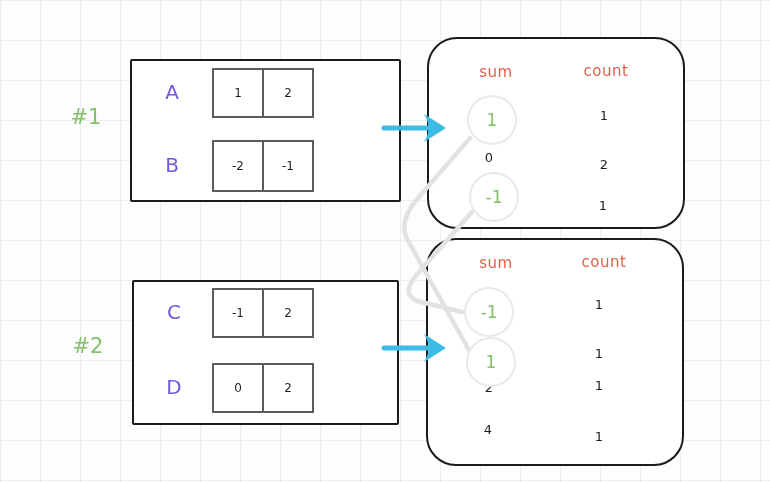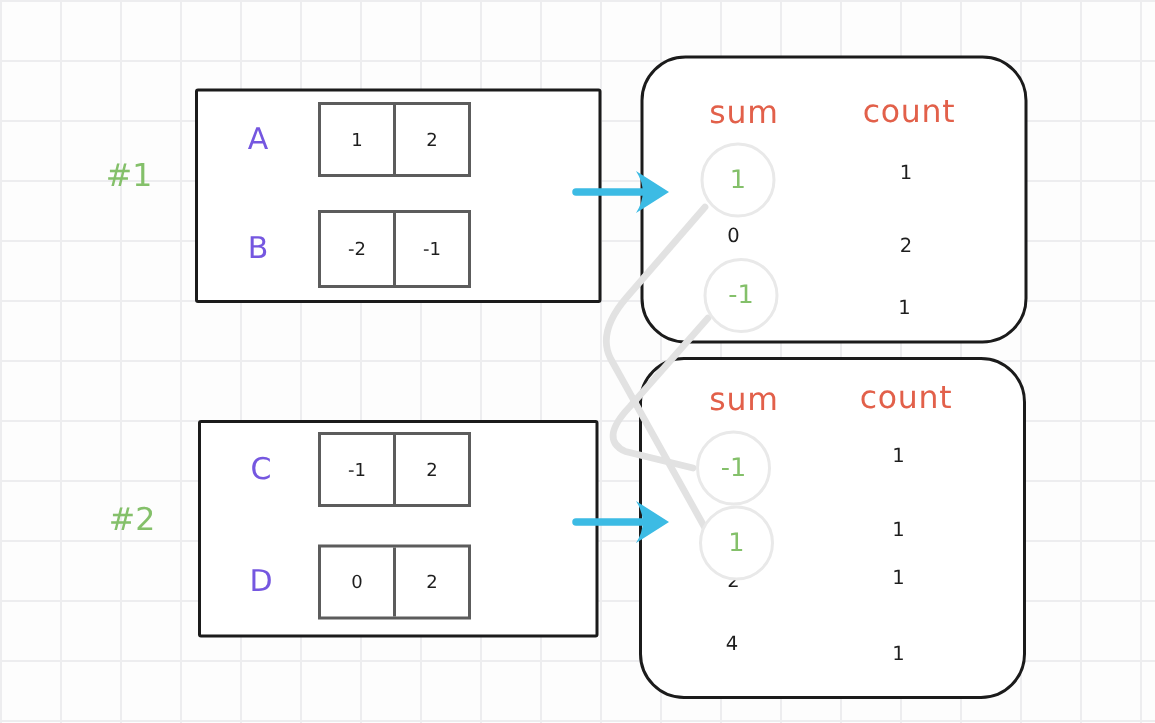--- a/index.html
+++ b/index.html
@@ -24,21 +24,21 @@
   .glabel{color:#84c06a;font-size:21px;font-weight:500;z-index:2;}
   .aname{color:#7557e0;font-size:20px;font-weight:500;z-index:2;}
   .cells{
     display:flex;border:2px solid #5c5c5c;background:#fff;z-index:2;
   }
   .cell{
     flex:1;display:flex;align-items:center;justify-content:center;
     font-size:12px;color:#1e1e1e;
   }
   .cell + .cell{border-left:2px solid #5c5c5c;}
-  .hdr{color:#e2604a;font-size:21px;letter-spacing:.5px;z-index:2;}
+  .hdr{color:#e2604a;font-size:15px;letter-spacing:.5px;z-index:2;}
   .val{font-size:13px;color:#1e1e1e;z-index:2;}
   .circ{
     width:46px;height:46px;border-radius:50%;
     border:2px solid #e9e9e9;background:#ffffff;
     display:flex;align-items:center;justify-content:center;
     color:#84c06a;font-size:17px;z-index:6;
   }
   .overlay{position:absolute;left:0;top:0;z-index:5;pointer-events:none;}
   .connector{fill:none;stroke:#e2e2e2;stroke-width:4.5;stroke-linecap:round;stroke-linejoin:round;}
   .arrow-shaft{stroke:#3cbbe4;stroke-width:5;stroke-linecap:round;}

